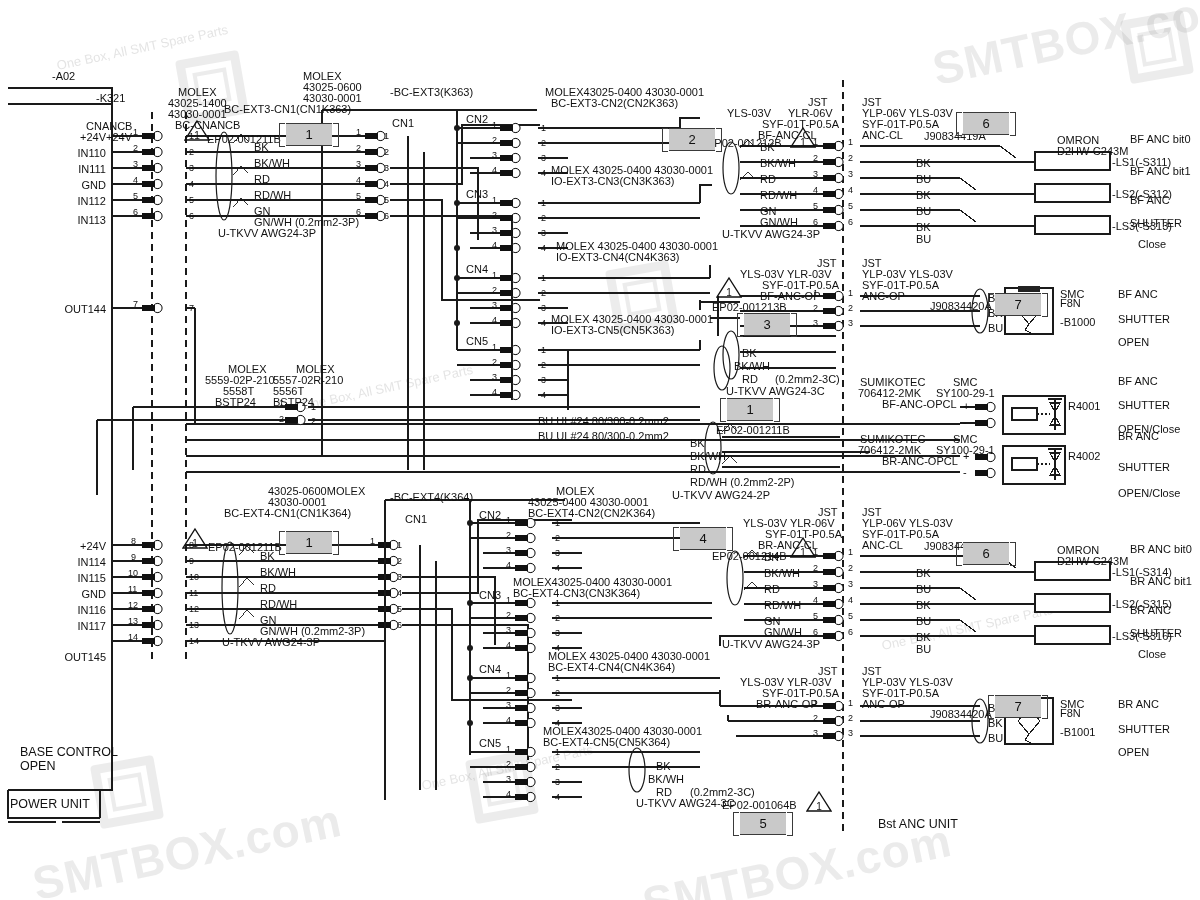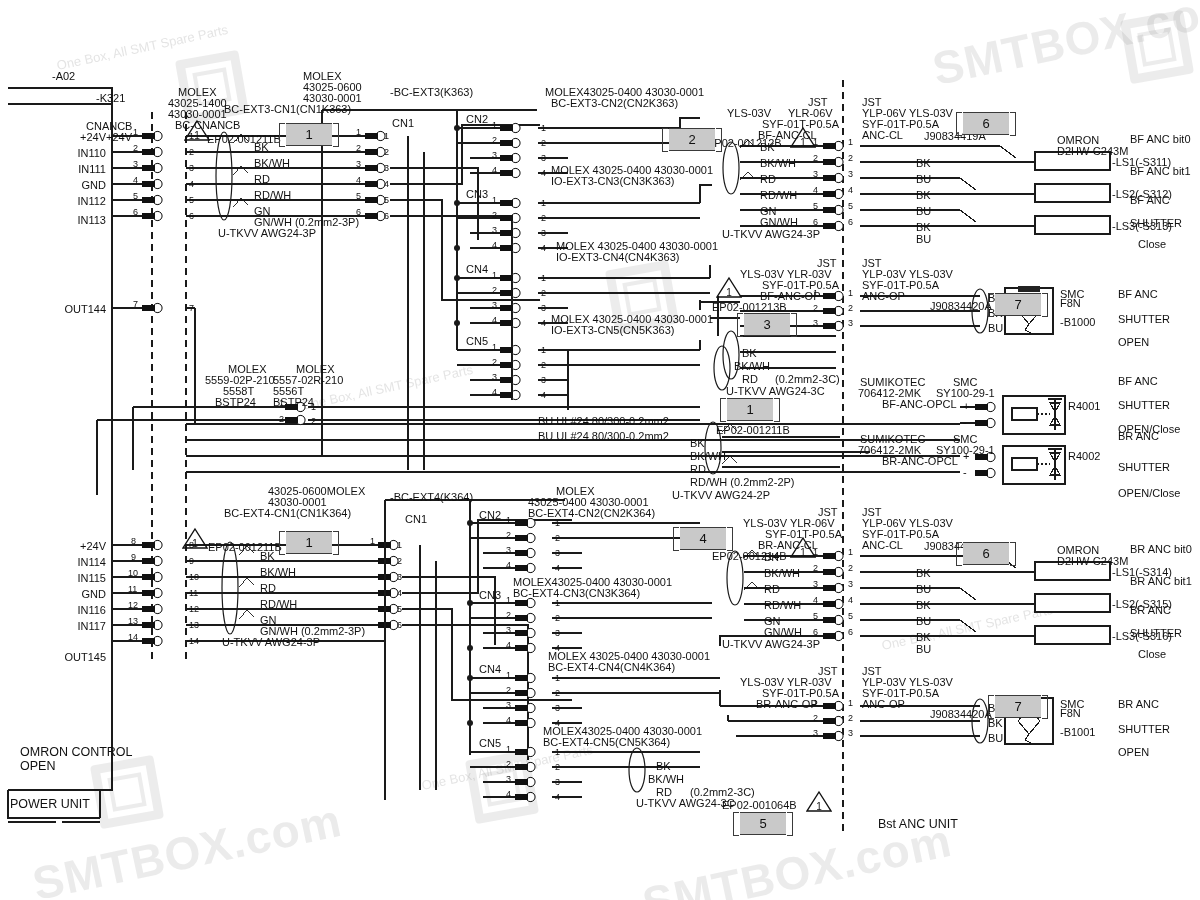--- a/index.html
+++ b/index.html
@@ -1066,21 +1066,21 @@
     <div class="t" style="left:1118px; top:723px;">SHUTTER</div>
     <div class="t" style="left:1118px; top:746px;">OPEN</div>
 
     <div class="t" style="left:656px; top:760px;">BK</div>
     <div class="t" style="left:648px; top:773px;">BK/WH</div>
     <div class="t" style="left:656px; top:786px;">RD</div>
     <div class="t" style="left:690px; top:786px;">(0.2mm2-3C)</div>
     <div class="t" style="left:636px; top:797px;">U-TKVV AWG24-3C</div>
     <div class="t" style="left:722px; top:799px;">EP02-001064B</div>
 
-    <div class="t lg" style="left:20px; top:746px;">OMRON CONTROL</div>
+    <div class="t lg" style="left:20px; top:746px;">BASE CONTROL</div>
     <div class="t lg" style="left:20px; top:760px;">OPEN</div>
     <div class="t lg" style="left:10px; top:798px;">POWER UNIT</div>
 
     <div class="t lg" style="left:878px; top:818px;">Bst ANC UNIT</div>
   </div>
 
   <div class="tag" style="left:286px; top:123px;">1</div>
   <div class="tag" style="left:669px; top:128px;">2</div>
   <div class="tag" style="left:744px; top:313px;">3</div>
   <div class="tag" style="left:727px; top:398px;">1</div>

